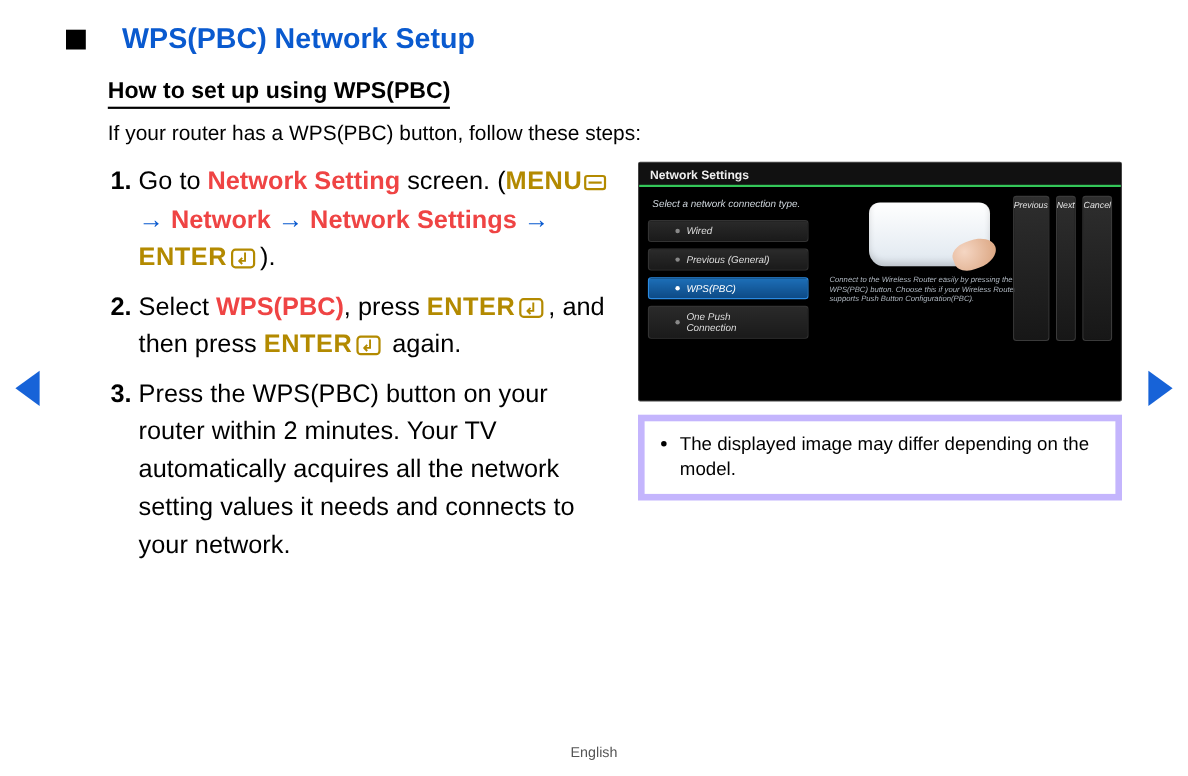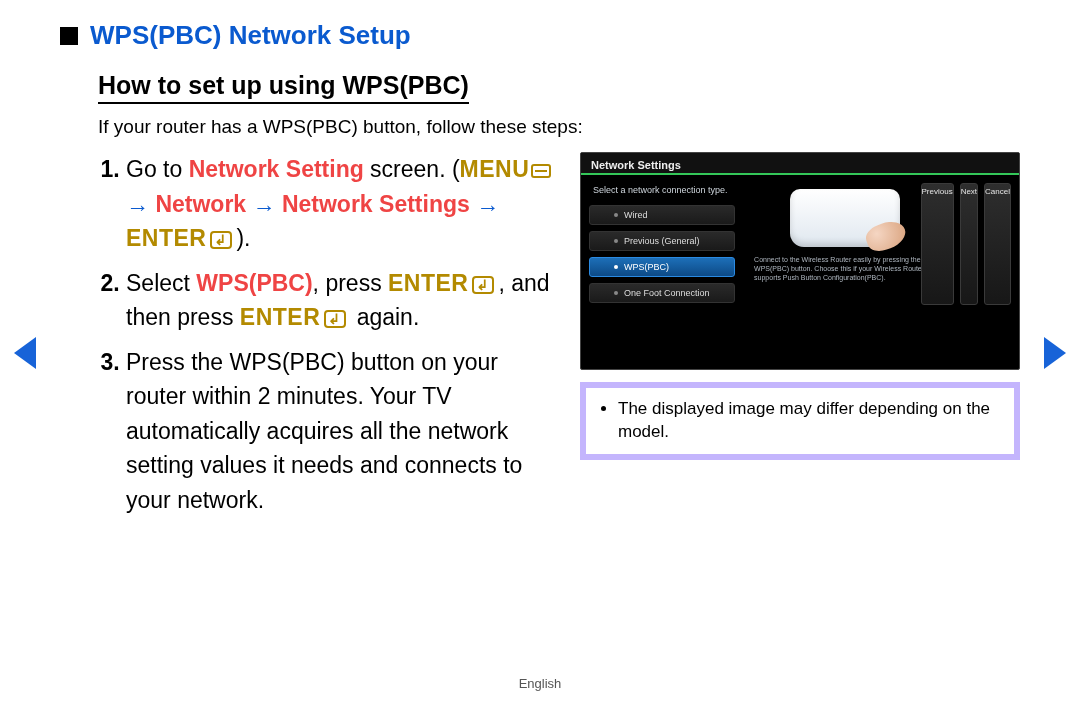--- a/index.html
+++ b/index.html
@@ -12,35 +12,35 @@
     position: relative;
     overflow: hidden;
   }
   .page {
     padding: 20px 60px 10px 60px;
     position: relative;
   }
   .title-row {
     display: flex;
     align-items: center;
-    gap: 12px;
+    gap: 33px;
     margin-bottom: 20px;
   }
   .title-bullet {
     width: 18px;
     height: 18px;
     background: #000;
   }
   .title {
     color: #0a5acf;
     font-size: 26px;
     font-weight: bold;
   }
   .sub-heading {
-    font-size: 25px;
+    font-size: 21px;
     font-weight: bold;
     border-bottom: 2px solid #000;
     display: inline-block;
     margin: 0 0 12px 38px;
     padding-bottom: 2px;
   }
   .intro {
     font-size: 19px;
     margin: 0 0 14px 38px;
   }
@@ -133,20 +133,21 @@
     background: #34c759;
     margin-top: 4px;
     width: 100%;
     position: absolute;
     left: 0; right: 0; bottom: 0;
   }
   .tv-body {
     display: flex;
     padding: 8px 8px 0 8px;
     gap: 17px;
+    font-style: italic;
   }
   .tv-left { flex: 1.1; }
   .tv-instruction {
     font-size: 9px;
     color: #cfd6dd;
     margin: 2px 0 10px 4px;
   }
   .opt {
     background: linear-gradient(#2a2a2a, #1a1a1a);
     border: 1px solid #333;
@@ -308,21 +309,21 @@
             <div class="opt">
                 <span class="dot"></span>
                 <span>Previous (General)</span>
               </div>
             <div class="opt selected">
                 <span class="dot"></span>
                 <span>WPS(PBC)</span>
               </div>
             <div class="opt">
                 <span class="dot"></span>
-                <span>One Foot Connection</span>
+                <span>One Push Connection</span>
               </div>
           </div>
           <div class="tv-mid">
             <div class="router-img"></div>
             <div class="tv-desc">Connect to the Wireless Router easily by pressing the WPS(PBC) button. Choose this if your Wireless Router supports Push Button Configuration(PBC).</div>
           </div>
           <div class="tv-right">
             <div class="tv-btn">Previous</div>
             <div class="tv-btn">Next</div>
             <div class="tv-btn">Cancel</div>

